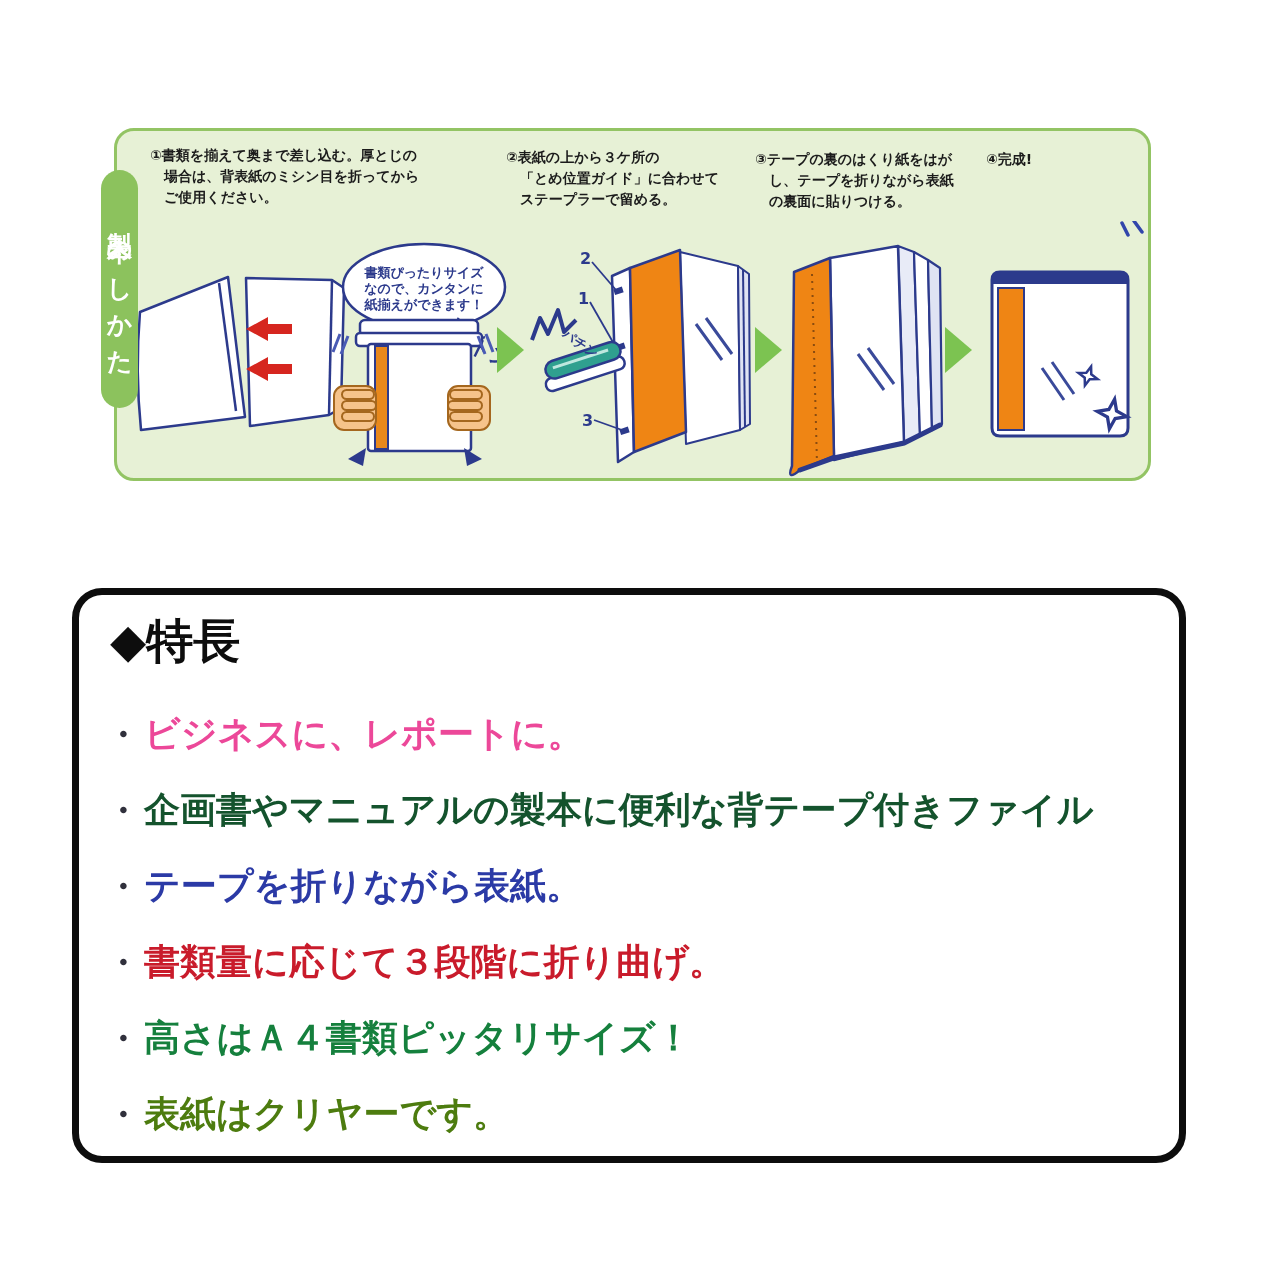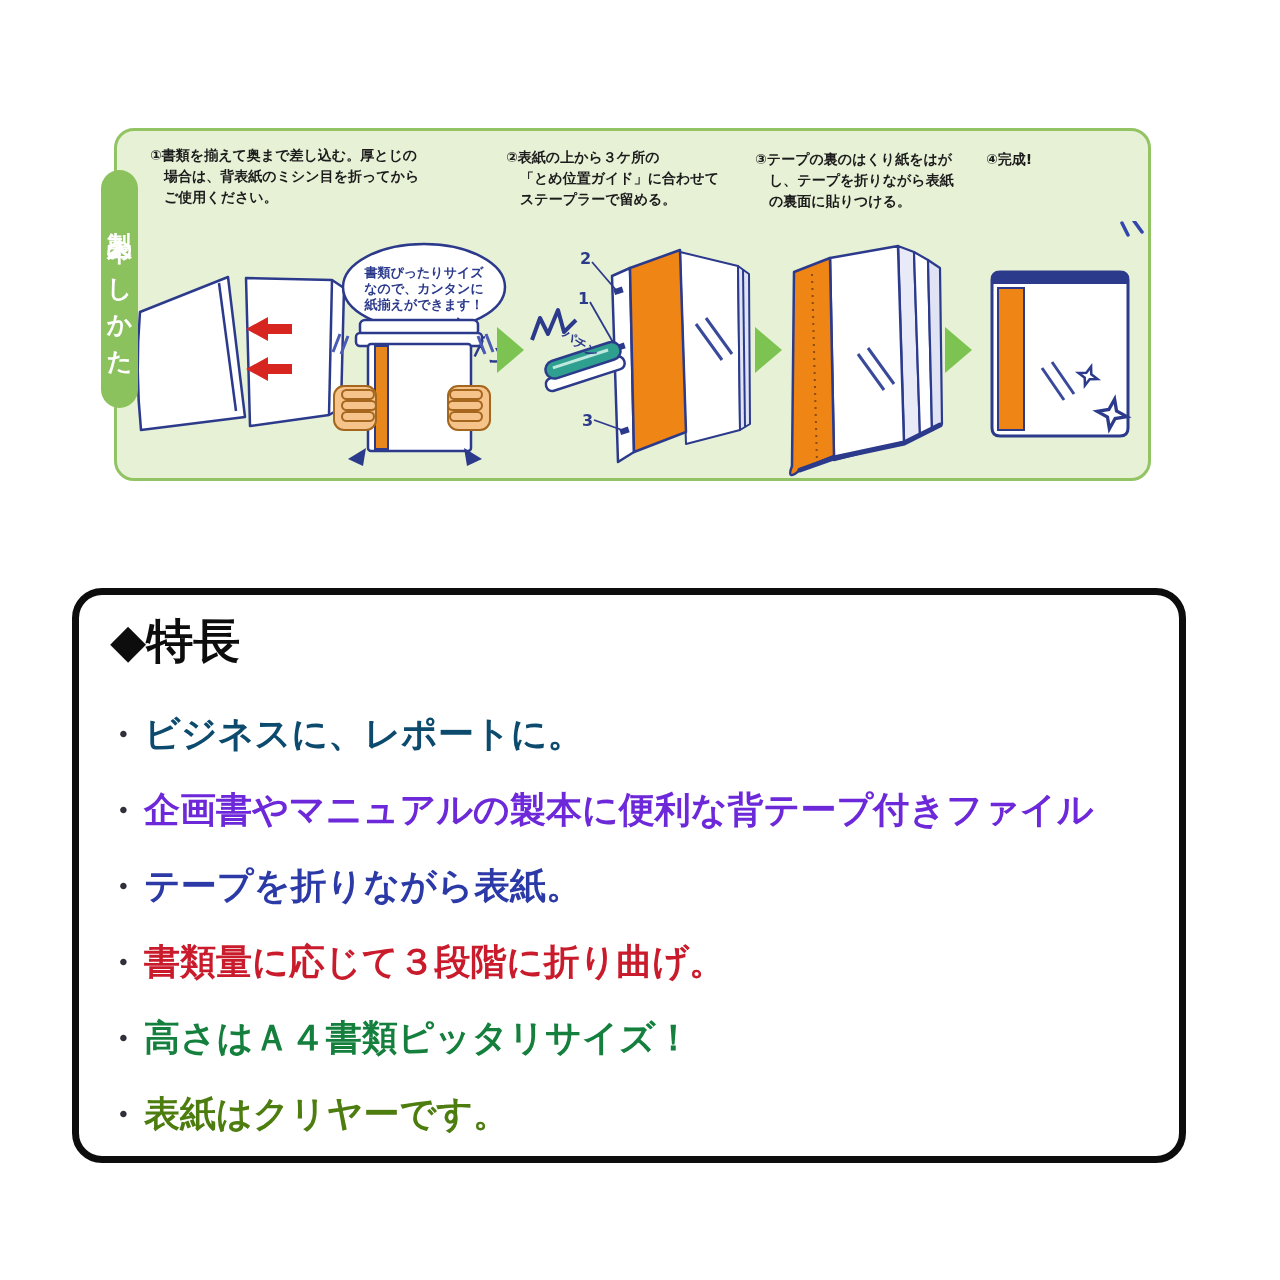--- a/index.html
+++ b/index.html
@@ -181,25 +181,25 @@
       <path transform="translate(106,116) rotate(18)" d="M0,-10 L2.6,-2.6 L10,0 L2.6,2.6 L0,10 L-2.6,2.6 L-10,0 L-2.6,-2.6 Z" fill="#ffffff" stroke="#2c3a8c" stroke-width="2.5"></path>
       <path transform="translate(130,154) rotate(10) scale(1.5)" d="M0,-10 L2.6,-2.6 L10,0 L2.6,2.6 L0,10 L-2.6,2.6 L-10,0 L-2.6,-2.6 Z" fill="#ffffff" stroke="#2c3a8c" stroke-width="2.2"></path>
     </g>
   </svg>
 
   <div class="features-panel"></div>
   <div class="features-heading">◆特長</div>
 
   <div class="feature-item" id="feat-0">
     <span class="bullet">・</span>
-    <span style="color: #0c4a6e;">ビジネスに、レポートに。</span>
+    <span style="color: #ec4899;">ビジネスに、レポートに。</span>
   </div>
   <div class="feature-item" id="feat-1">
     <span class="bullet">・</span>
-    <span style="color: #6d28d9;">企画書やマニュアルの製本に便利な背テープ付きファイル</span>
+    <span style="color: #14532d;">企画書やマニュアルの製本に便利な背テープ付きファイル</span>
   </div>
   <div class="feature-item" id="feat-2">
     <span class="bullet">・</span>
     <span style="color: rgb(43, 58, 166);">テープを折りながら表紙。</span>
   </div>
   <div class="feature-item" id="feat-3">
     <span class="bullet">・</span>
     <span style="color: rgb(201, 27, 43);">書類量に応じて３段階に折り曲げ。</span>
   </div>
   <div class="feature-item" id="feat-4">

